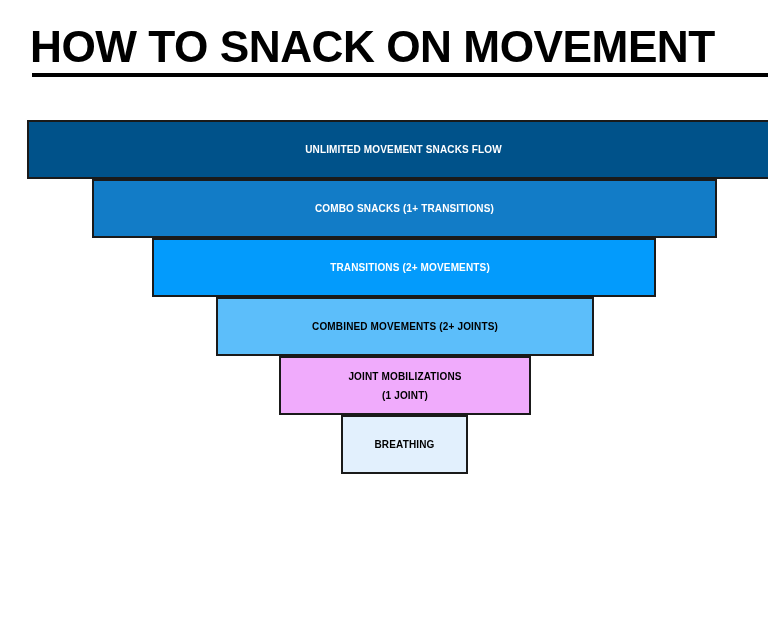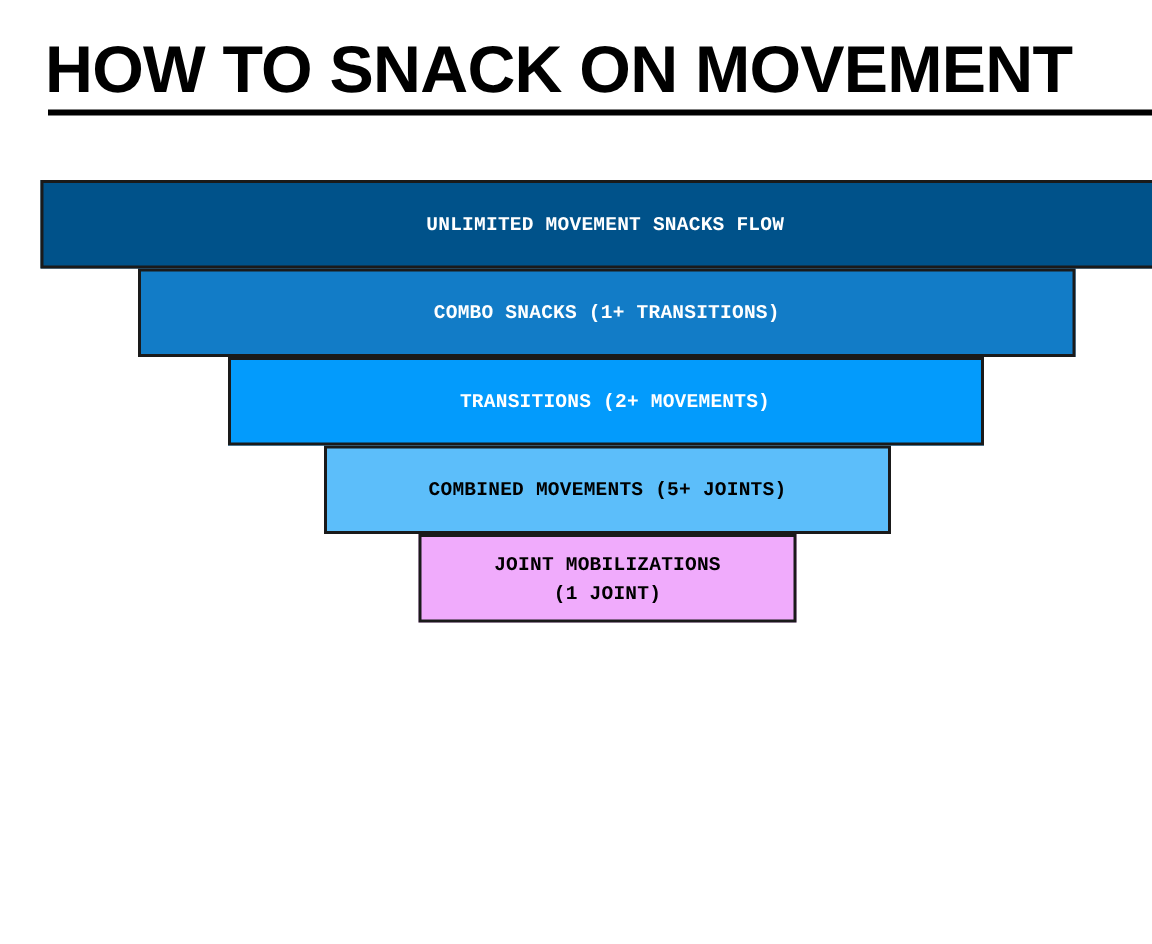--- a/index.html
+++ b/index.html
@@ -63,23 +63,23 @@
   .tier {
     position: absolute;
     box-sizing: border-box;
     border: 2px solid #1a1a1a;
     display: flex;
     align-items: center;
     justify-content: center;
     text-align: center;
   }
   .tier-label {
-    font-family: Liberation Mono, monospace;
+    font-family: Liberation Sans, sans-serif;
     font-weight: bold;
-    font-size: 13px;
+    font-size: 10px;
     line-height: 19px;
     letter-spacing: 0.15px;
     white-space: pre-line;
   }
   .on-dark .tier-label { color: #ffffff; }
   .on-light .tier-label { color: #000000; }
 
   #tier-0 { left: 7px;   top: 120px; width: 753px; height: 59px; background: #00528a; }
   #tier-1 { left: 72px;  top: 179px; width: 625px; height: 59px; background: #127cc7; }
   #tier-2 { left: 132px; top: 238px; width: 504px; height: 59px; background: #039bfc; padding-left: 12px; }
@@ -105,23 +105,26 @@
 
     <div class="tier on-dark" id="tier-1">
       <span class="tier-label">COMBO SNACKS (1+ TRANSITIONS)</span>
     </div>
 
     <div class="tier on-dark" id="tier-2">
       <span class="tier-label">TRANSITIONS (2+ MOVEMENTS)</span>
     </div>
 
     <div class="tier on-light" id="tier-3">
-      <span class="tier-label">COMBINED MOVEMENTS (5+ JOINTS)</span>
+      <span class="tier-label">COMBINED MOVEMENTS (2+ JOINTS)</span>
     </div>
 
     <div class="tier on-light" id="tier-4">
       <span class="tier-label">JOINT MOBILIZATIONS
 (1 JOINT)</span>
     </div>
 
+    <div class="tier on-light" id="tier-5">
+      <span class="tier-label">BREATHING</span>
+    </div>
 
   </div>
 </div>
 
 </body></html>

